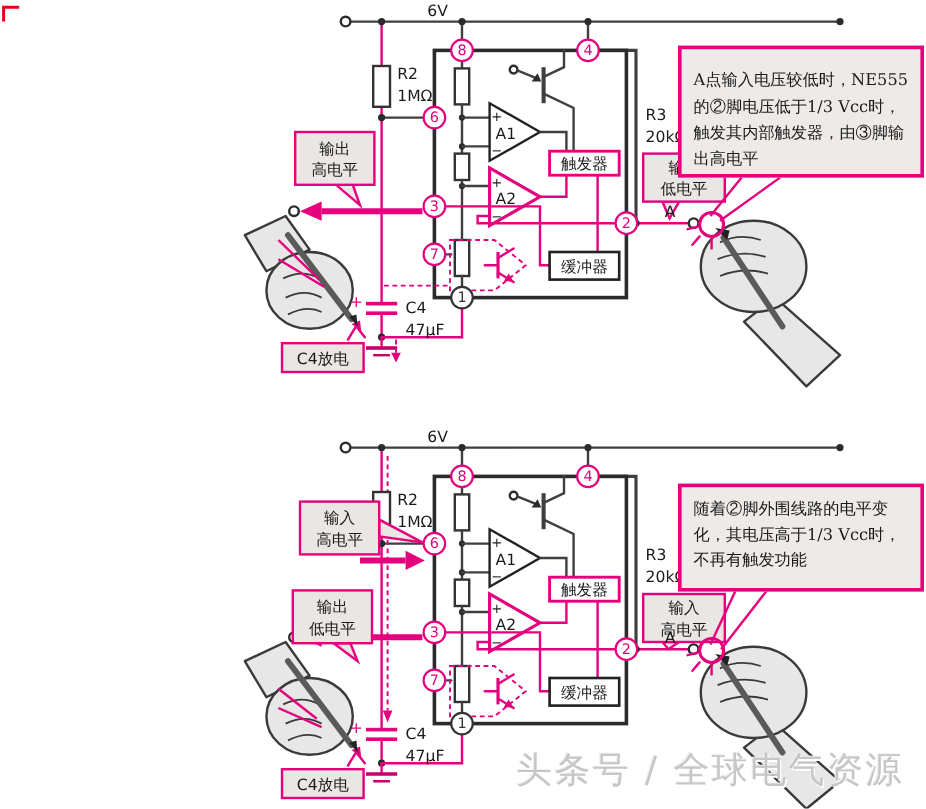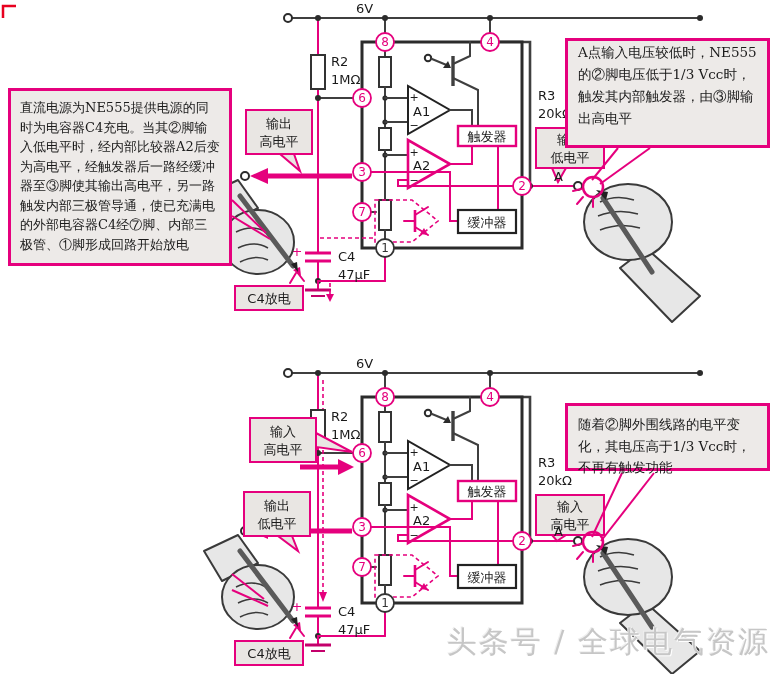--- a/index.html
+++ b/index.html
@@ -4,24 +4,24 @@
 <style>
   html,body{margin:0;padding:0;background:#fff;}
   #canvas{position:relative;width:772px;height:674px;background:#fff;overflow:hidden;
           font-family:"DejaVu Sans","Liberation Sans",sans-serif;}
   svg{position:absolute;left:0;top:0;}
   .callout{position:absolute;box-sizing:border-box;border:3px solid #e5007d;background:#edeae8;
            color:#1a1a1a;font-family:"DejaVu Serif","Liberation Serif",serif;}
   .callout p{margin:0;}
   .callout p.indent{text-indent:2em;}
   #co-tl{left:8px;top:88px;width:224px;height:178px;font-size:13px;line-height:1.5;padding:7px 9px;}
-  #co-tr{left:565px;top:38px;width:205px;height:110px;font-size:13.5px;line-height:1.62;padding:1px 10px;}
+  #co-tr{left:565px;top:38px;width:205px;height:110px;font-size:13.5px;line-height:1.62;padding:16px 10px;}
   #co-bl{left:8px;top:367px;width:224px;height:281px;font-size:12px;line-height:1.55;padding:6px 9px;}
-  #co-br{left:565px;top:403px;width:205px;height:68px;font-size:13.5px;line-height:1.6;padding:8px 10px;}
-  #watermark{position:absolute;left:430px;top:622px;width:340px;text-align:right;
+  #co-br{left:565px;top:403px;width:205px;height:90px;font-size:13.5px;line-height:1.6;padding:8px 10px;}
+  #watermark{position:absolute;left:430px;top:622px;width:340px;text-align:left;
              font-size:30px;letter-spacing:2px;color:#c6c6c6;
              font-family:"DejaVu Serif","Liberation Serif",serif;
              text-shadow:1px 1px 0 #ffffff,-1px -1px 0 #efefef;}
   
   .w{stroke:#3f3f3f;stroke-width:2;fill:none;stroke-linecap:round;}
   .w3{stroke:#3f3f3f;stroke-width:2.6;fill:none;}
   .pk{stroke:#e5007d;stroke-width:2;fill:none;stroke-linecap:round;}
   .pk3{stroke:#e5007d;stroke-width:3;fill:none;}
   .pk5{stroke:#e5007d;stroke-width:5;fill:none;}
   .pkd{stroke:#e5007d;stroke-width:1.6;fill:none;stroke-dasharray:4 3;}
@@ -437,23 +437,20 @@
     <line class="leader" x1="232" y1="216" x2="270" y2="239"></line>
     <line class="leader" x1="618" y1="148" x2="592" y2="180"></line>
     <line class="leader" x1="650" y1="148" x2="600" y2="184"></line>
     <line class="leader" x1="232" y1="574" x2="264" y2="599"></line>
     <line class="leader" x1="232" y1="590" x2="268" y2="606"></line>
     <line class="leader" x1="622" y1="473" x2="592" y2="537"></line>
     <line class="leader" x1="654" y1="473" x2="601" y2="541"></line>
   </g>
 </svg>
 
-<div class="callout" id="co-tl">
-  <p>直流电源为NE555提供电源的同时为电容器C4充电。当其②脚输入低电平时，经内部比较器A2后变为高电平，经触发器后一路经缓冲器至③脚使其输出高电平，另一路触发内部三极管导通，使已充满电的外部电容器C4经⑦脚、内部三极管、①脚形成回路开始放电</p>
-</div>
 
 <div class="callout" id="co-tr">
   <p>A点输入电压较低时，NE555的②脚电压低于1/3 Vcc时，触发其内部触发器，由③脚输出高电平</p>
 </div>
 
 
 <div class="callout" id="co-br">
   <p>随着②脚外围线路的电平变化，其电压高于1/3 Vcc时，不再有触发功能</p>
 </div>
 

